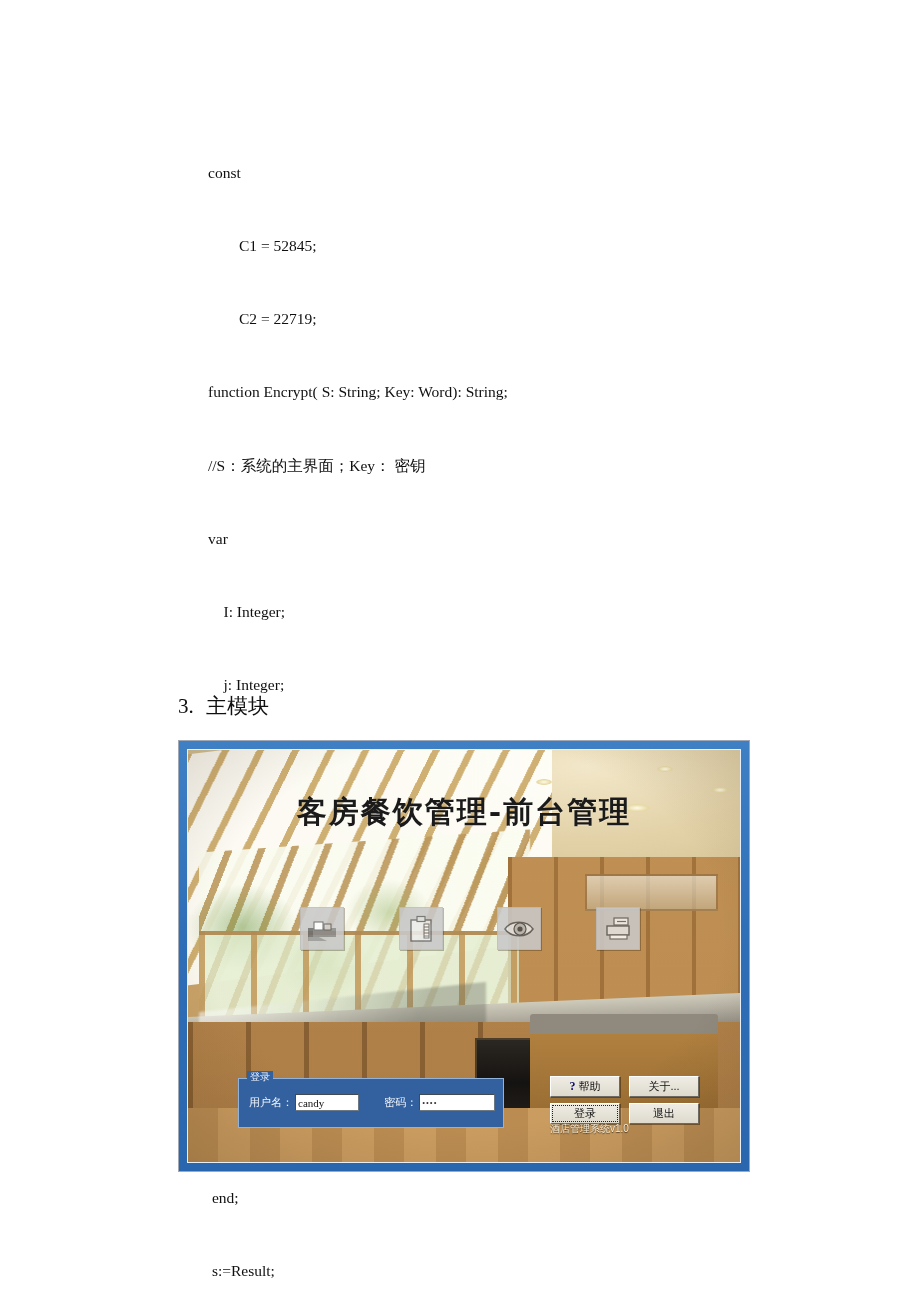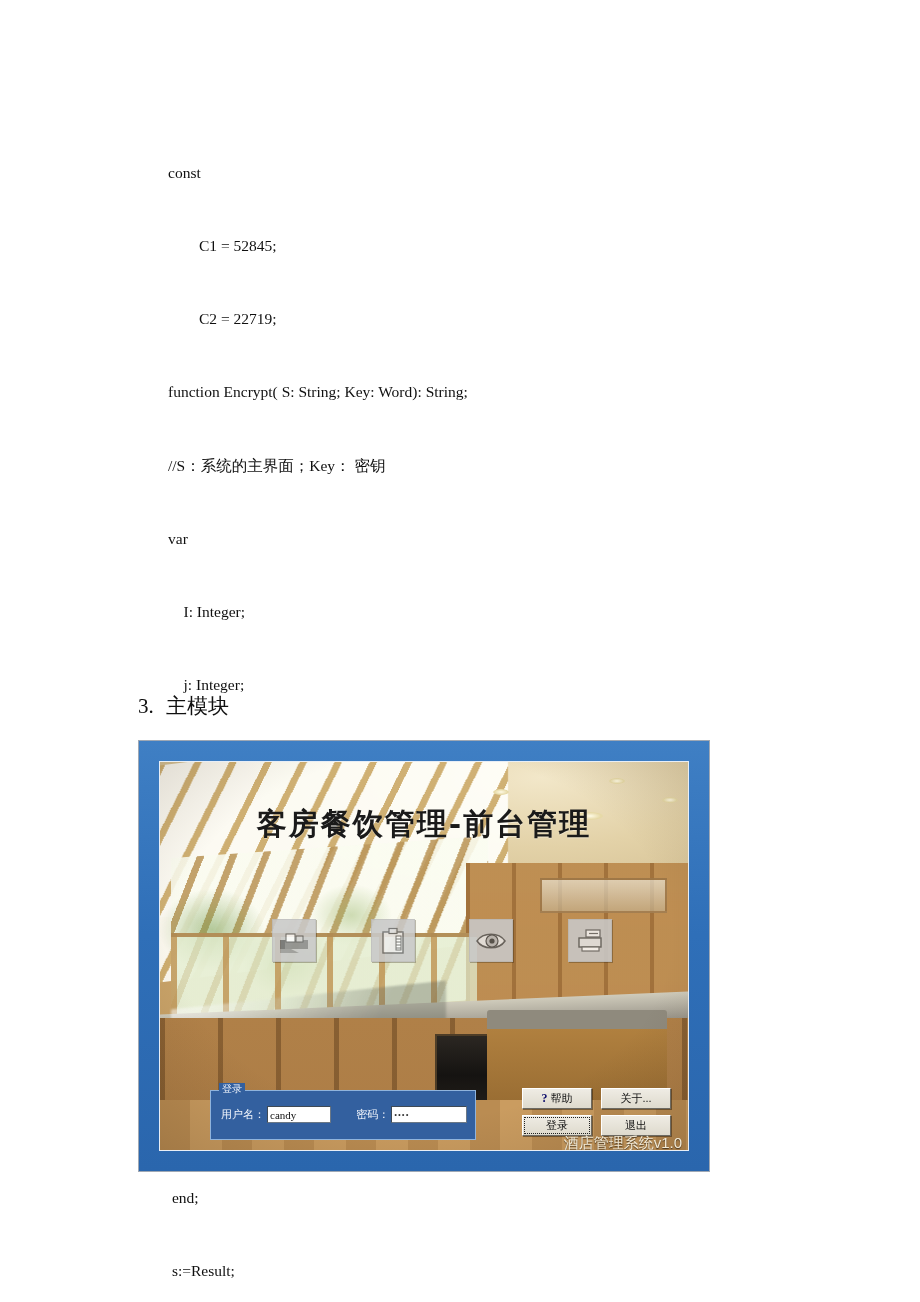--- a/index.html
+++ b/index.html
@@ -14,20 +14,21 @@
     font-family: "Liberation Serif", "DejaVu Serif", serif;
     color: #000000;
     overflow: hidden;
   }
 
   
   .page {
     position: absolute;
     inset: 0;
     background: #ffffff;
+    margin-left: 40px;
   }
 
   .code-block {
     position: absolute;
     left: 168px;
     top: 112px;
     width: 640px;
     font-family: "Liberation Serif", "DejaVu Serif", serif;
     font-size: 15.5px;
     line-height: 24.4px;
@@ -63,21 +64,21 @@
   
   .app-window {
     position: absolute;
     left: 138px;
     top: 740px;
     width: 572px;
     height: 432px;
     background: linear-gradient(180deg, #3f7fc4 0%, #2f6fb8 45%, #2a66ad 100%);
     border: 1px solid #9fa8b4;
     box-sizing: border-box;
-    padding: 20px;
+    padding: 8px;
   }
   .app-inner {
     position: relative;
     width: 100%;
     height: 100%;
     border: 1px solid #e8eef6;
     box-sizing: border-box;
     overflow: hidden;
     background: #c8a268;
   }
@@ -355,23 +356,22 @@
     font-family: "Liberation Serif", serif;
     font-weight: 700;
     font-size: 12px;
     color: #0b0b6a;
   }
   .version-text {
     position: absolute;
     left: 362px;
     top: 372px;
     width: 160px;
-    text-align: right;
     font-family: "Liberation Sans", sans-serif;
-    font-size: 15px;
+    font-size: 10px;
     color: #f2ead6;
     text-shadow: 0 1px 1px rgba(0,0,0,0.6);
   }
 
   
   .footer {
     position: absolute;
     left: 0; right: 0;
     top: 1206px;
     text-align: center;

